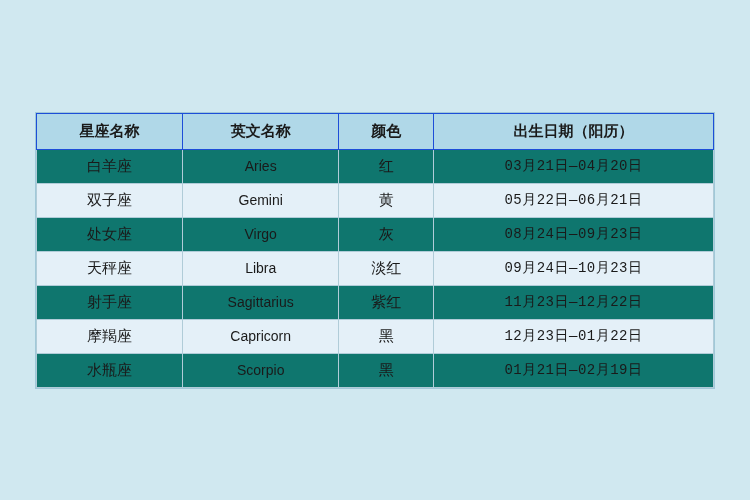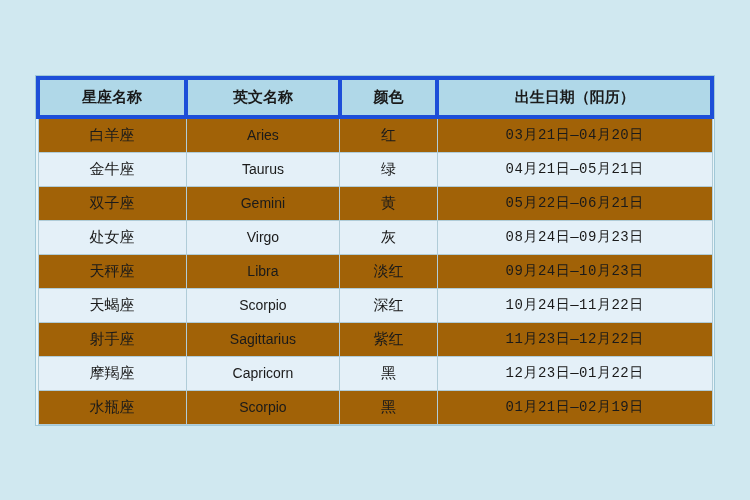--- a/index.html
+++ b/index.html
@@ -27,30 +27,30 @@
     table {
       width: 100%;
       border-collapse: collapse;
     }
 
     thead tr {
       background-color: #b0d8e8;
     }
 
     thead th {
-      border: 4px solid #1d4ed8;
+      border: 1px solid #1d4ed8;
       padding: 8px 12px;
       text-align: center;
       font-weight: bold;
       font-size: 15px;
       color: #1a1a1a;
     }
 
     tbody tr {
-      background-color: #a16207;
+      background-color: #0f766e;
     }
 
     tbody tr:nth-child(even) {
       background-color: #e4f0f8;
     }
 
     tbody td {
       border: 1px solid #b0ccd8;
       padding: 7px 12px;
       text-align: center;
@@ -84,48 +84,36 @@
       </tr>
     </thead>
     <tbody id="table-body">
     <tr>
           <td>白羊座</td>
           <td>Aries</td>
           <td>红</td>
           <td>03月21日—04月20日</td>
         </tr>
         <tr>
-          <td>金牛座</td>
-          <td>Taurus</td>
-          <td>绿</td>
-          <td>04月21日—05月21日</td>
-        </tr>
-        <tr>
           <td>双子座</td>
           <td>Gemini</td>
           <td>黄</td>
           <td>05月22日—06月21日</td>
         </tr>
         <tr>
           <td>处女座</td>
           <td>Virgo</td>
           <td>灰</td>
           <td>08月24日—09月23日</td>
         </tr>
         <tr>
           <td>天秤座</td>
           <td>Libra</td>
           <td>淡红</td>
           <td>09月24日—10月23日</td>
-        </tr>
-        <tr>
-          <td>天蝎座</td>
-          <td>Scorpio</td>
-          <td>深红</td>
-          <td>10月24日—11月22日</td>
         </tr>
         <tr>
           <td>射手座</td>
           <td>Sagittarius</td>
           <td>紫红</td>
           <td>11月23日—12月22日</td>
         </tr>
         <tr>
           <td>摩羯座</td>
           <td>Capricorn</td>

